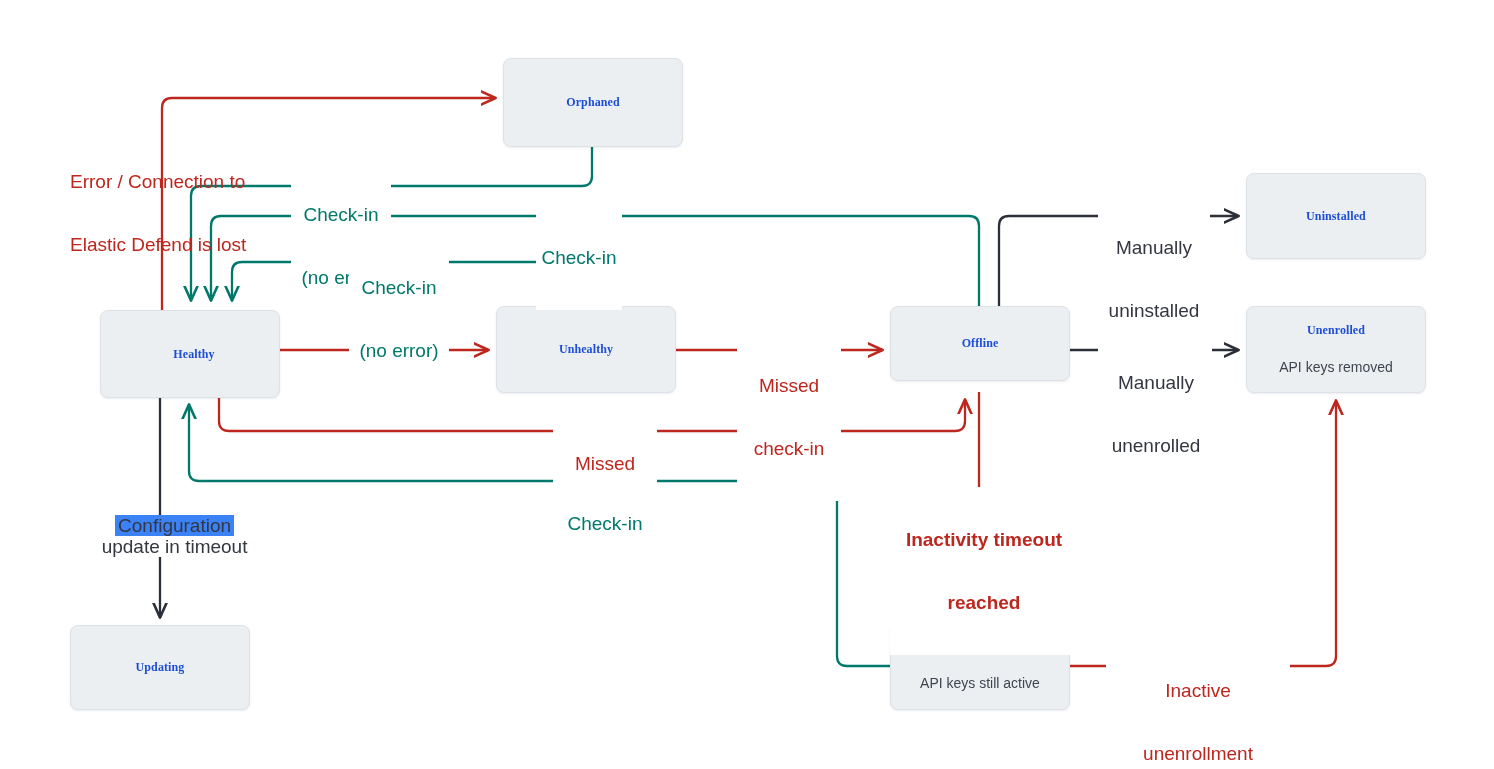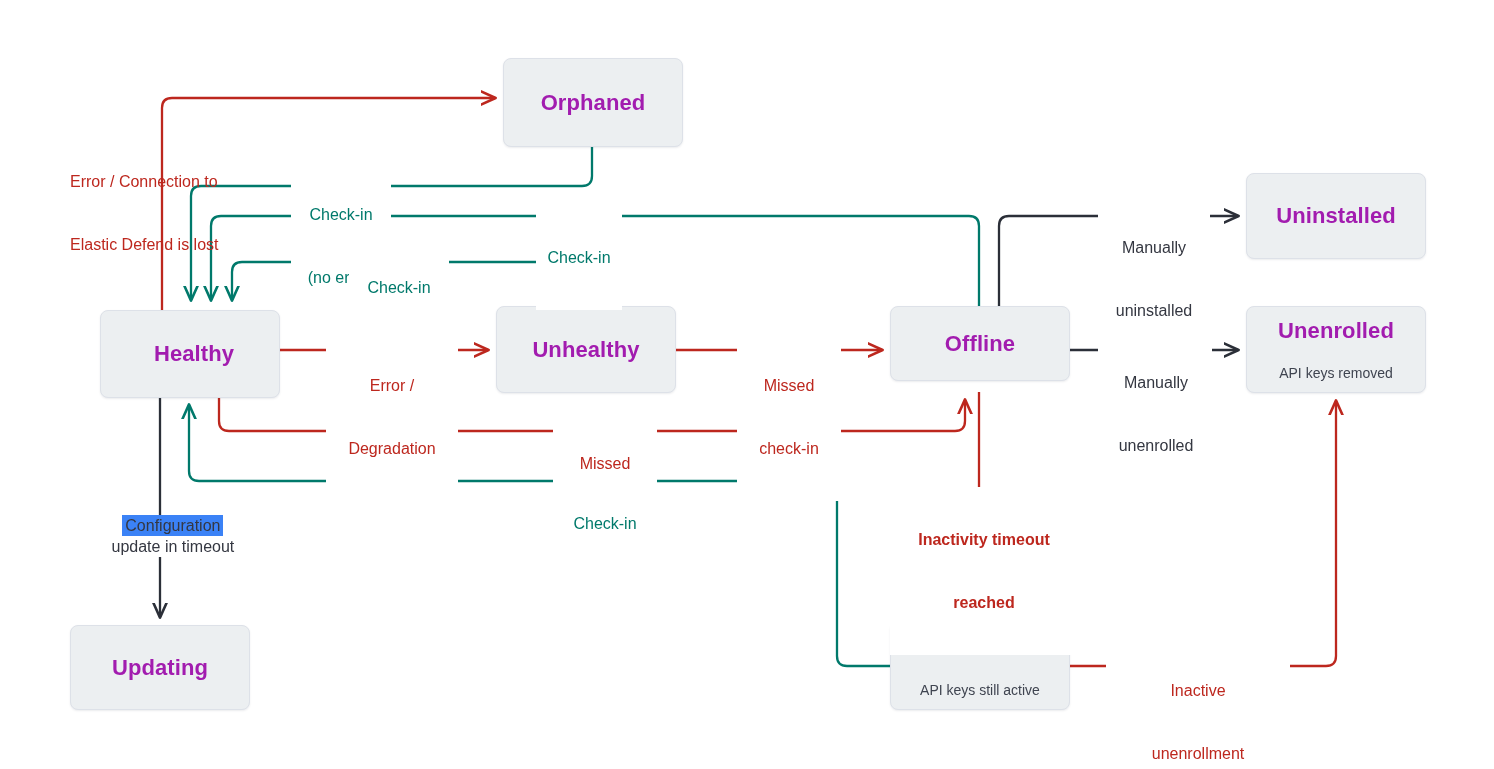--- a/index.html
+++ b/index.html
@@ -32,36 +32,37 @@
     background: #ECEFF1;
     border: 1px solid #DDE1E8;
     border-radius: 8px;
     display: flex;
     flex-direction: column;
     align-items: center;
     justify-content: center;
     box-shadow: 0 1px 2px rgba(60,70,90,0.10);
   }
   .node-title {
-    font-size: 22px;
+    font-size: 12px;
     font-weight: bold;
-    color: #a21caf;
+    color: #1d4ed8;
     letter-spacing: 0.1px;
     line-height: 1.25;
+    font-family: Liberation Serif, serif;
   }
   .node-sub {
     font-size: 14px;
     font-weight: normal;
     color: #3F4450;
     line-height: 1.3;
     margin-top: 20px;
   }
   .edge-label {
     position: absolute;
-    font-size: 16px;
+    font-size: 19px;
     line-height: 21px;
     text-align: center;
     white-space: pre;
     background: #ffffff;
     padding: 0 4px;
   }
   .lbl-red    { color: #BD271E; }
   .lbl-teal   { color: #00796B; }
   .lbl-dark   { color: #343741; }
 </style>
@@ -160,24 +161,20 @@
 
   <div class="edge-label lbl-teal" style="left:536px; top:205px; width:78px;">
     <div>Check-in</div>
   </div>
 
   <div class="edge-label lbl-teal" style="left:349px; top:235px; width:92px;">
     <div>Check-in</div>
     <div style="background:#fff;">(no error)</div>
   </div>
 
-  <div class="edge-label lbl-red" style="left:326px; top:333px; width:124px;">
-    <div>Error /</div>
-    <div>Degradation</div>
-  </div>
 
   <div class="edge-label lbl-red" style="left:737px; top:333px; width:96px;">
     <div>Missed</div>
     <div>check-in</div>
   </div>
 
   <div class="edge-label lbl-red" style="left:553px; top:411px; width:96px;">
     <div>Missed</div>
     <div style="background:transparent;">check-in</div>
   </div>

